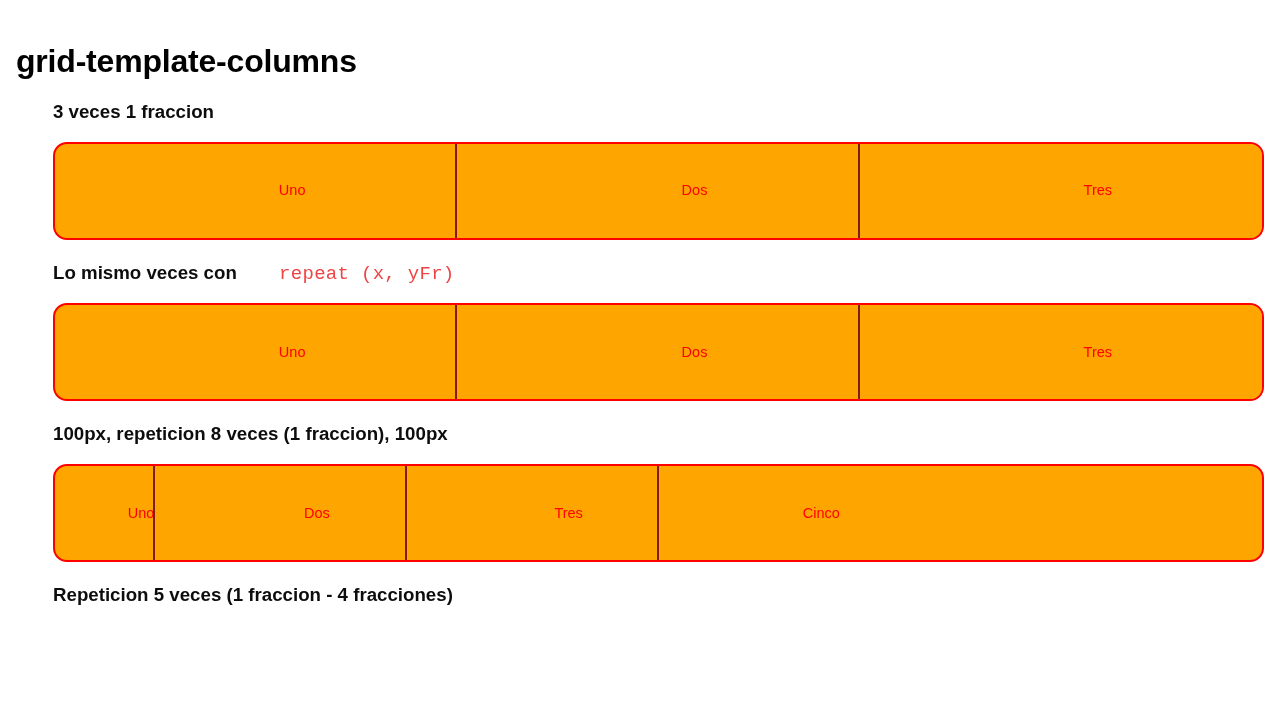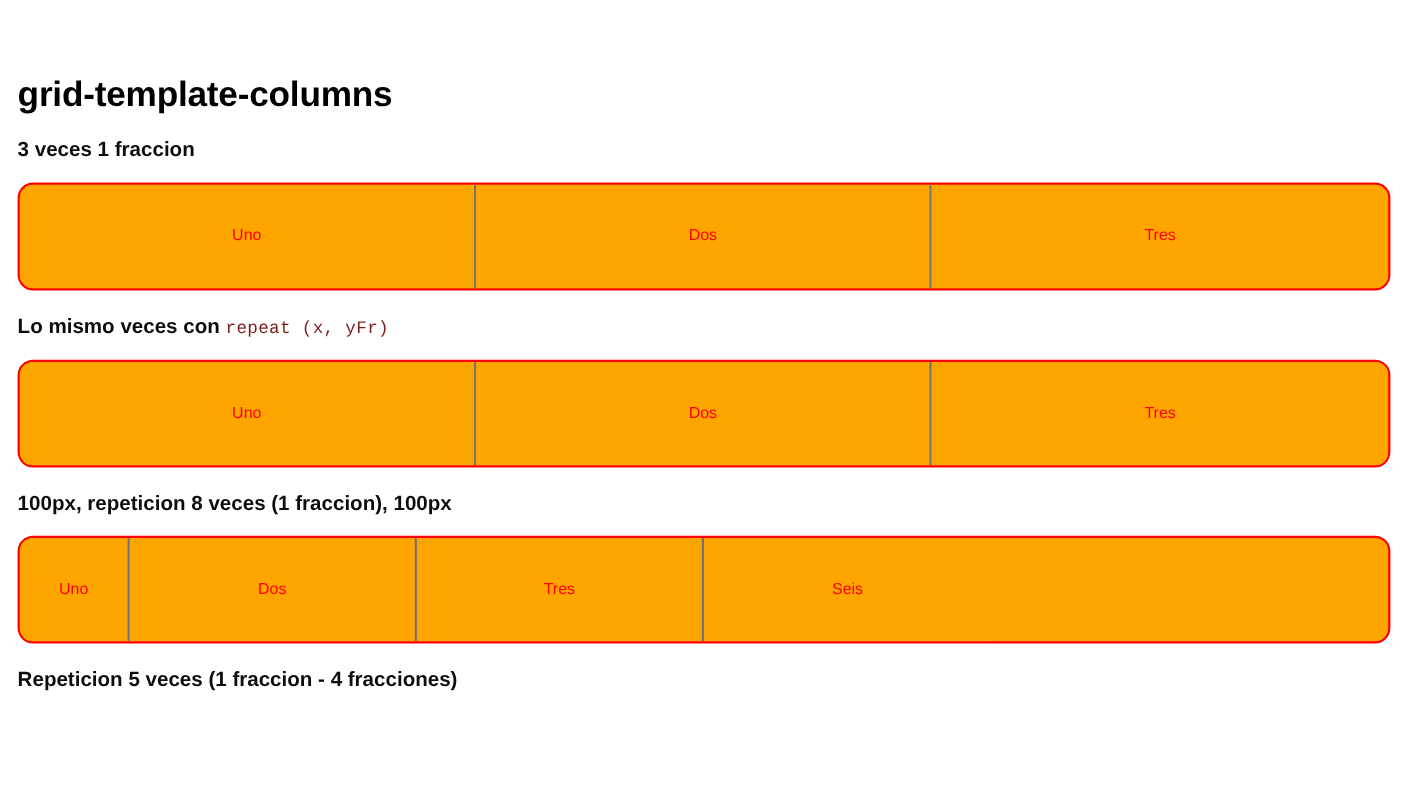--- a/index.html
+++ b/index.html
@@ -1,54 +1,54 @@
 <!DOCTYPE html>
 <html><head>
 <meta charset="utf-8">
 <title>grid-template-columns</title>
 <style>
-  * { box-sizing: border-box; }
+  * { box-sizing: border-box; margin-left: 37px; }
   html, body {
     margin: 0;
     padding: 0;
     background: #ffffff;
     width: 1280px;
     height: 720px;
     overflow: hidden;
   }
   body {
     font-family: "Liberation Sans", sans-serif;
     color: #000000;
     padding: 0 16px;
   }
 
   .page-title {
     font-size: 32px;
     font-weight: bold;
     line-height: 1.1;
     margin: 0;
-    padding-top: 68px;
+    padding-top: 44px;
     letter-spacing: -0.2px;
     color: #000;
   }
 
   .section-title {
     font-size: 18.7px;
     font-weight: bold;
     margin: 0;
     padding-top: 22px;
     padding-bottom: 0;
     line-height: 1.2;
     color: #0d0d0d;
   }
   .section-title .code {
     font-family: "Liberation Mono", "DejaVu Sans Mono", monospace;
     font-weight: normal;
-    font-size: 16px;
-    color: #7f1d1d;
+    font-size: 19px;
+    color: #ef4444;
     letter-spacing: 0.3px;
   }
 
   .grid {
     display: grid;
     margin-top: 18px;
     border: 2px solid #ff0000;
     border-radius: 14px;
     background: #ffa500;
     overflow: hidden;
@@ -60,21 +60,21 @@
   .grid--mixed    { grid-template-columns: 100px repeat(4, 1fr) 100px; }
 
   .cell {
     background: #ffa500;
     color: #ff0000;
     display: flex;
     align-items: center;
     justify-content: center;
     font-size: 14.5px;
     line-height: 1;
-    border-right: 2px solid #737373;
+    border-right: 2px solid #7f1d1d;
     overflow: hidden;
     white-space: nowrap;
   }
   .cell:last-child { border-right: none; }
 
   .spacer-bottom { height: 40px; }
 </style>
 </head>
 <body>
 
@@ -117,21 +117,21 @@
   <div class="cell">
     <span>Uno</span>
   </div>
   <div class="cell">
     <span>Dos</span>
   </div>
   <div class="cell">
     <span>Tres</span>
   </div>
   <div class="cell">
-    <span>Seis</span>
+    <span>Cinco</span>
   </div>
 </div>
 
 <h3 class="section-title">
   <span>Repeticion 5 veces (1 fraccion - 4 fracciones)</span>
 </h3>
 
 <div class="spacer-bottom"></div>
 
 </body></html>

